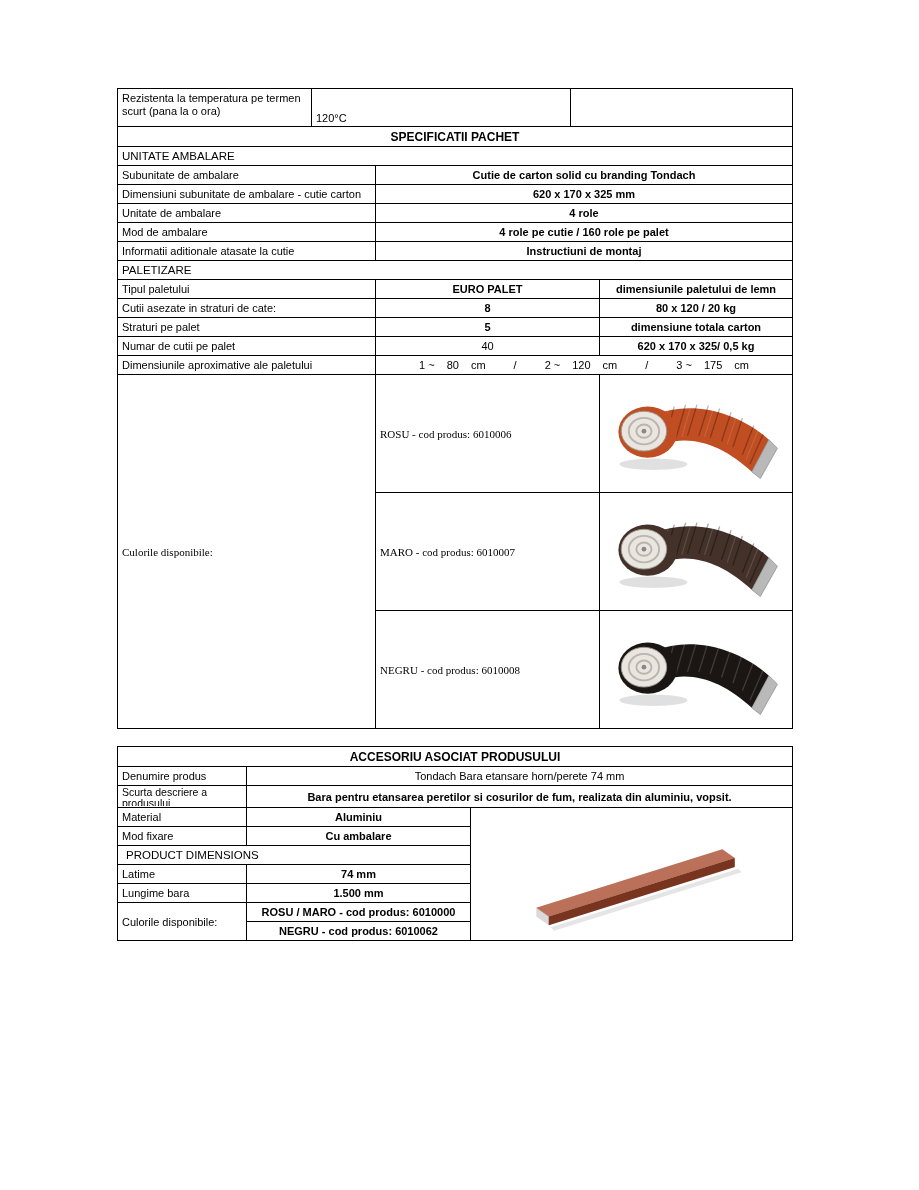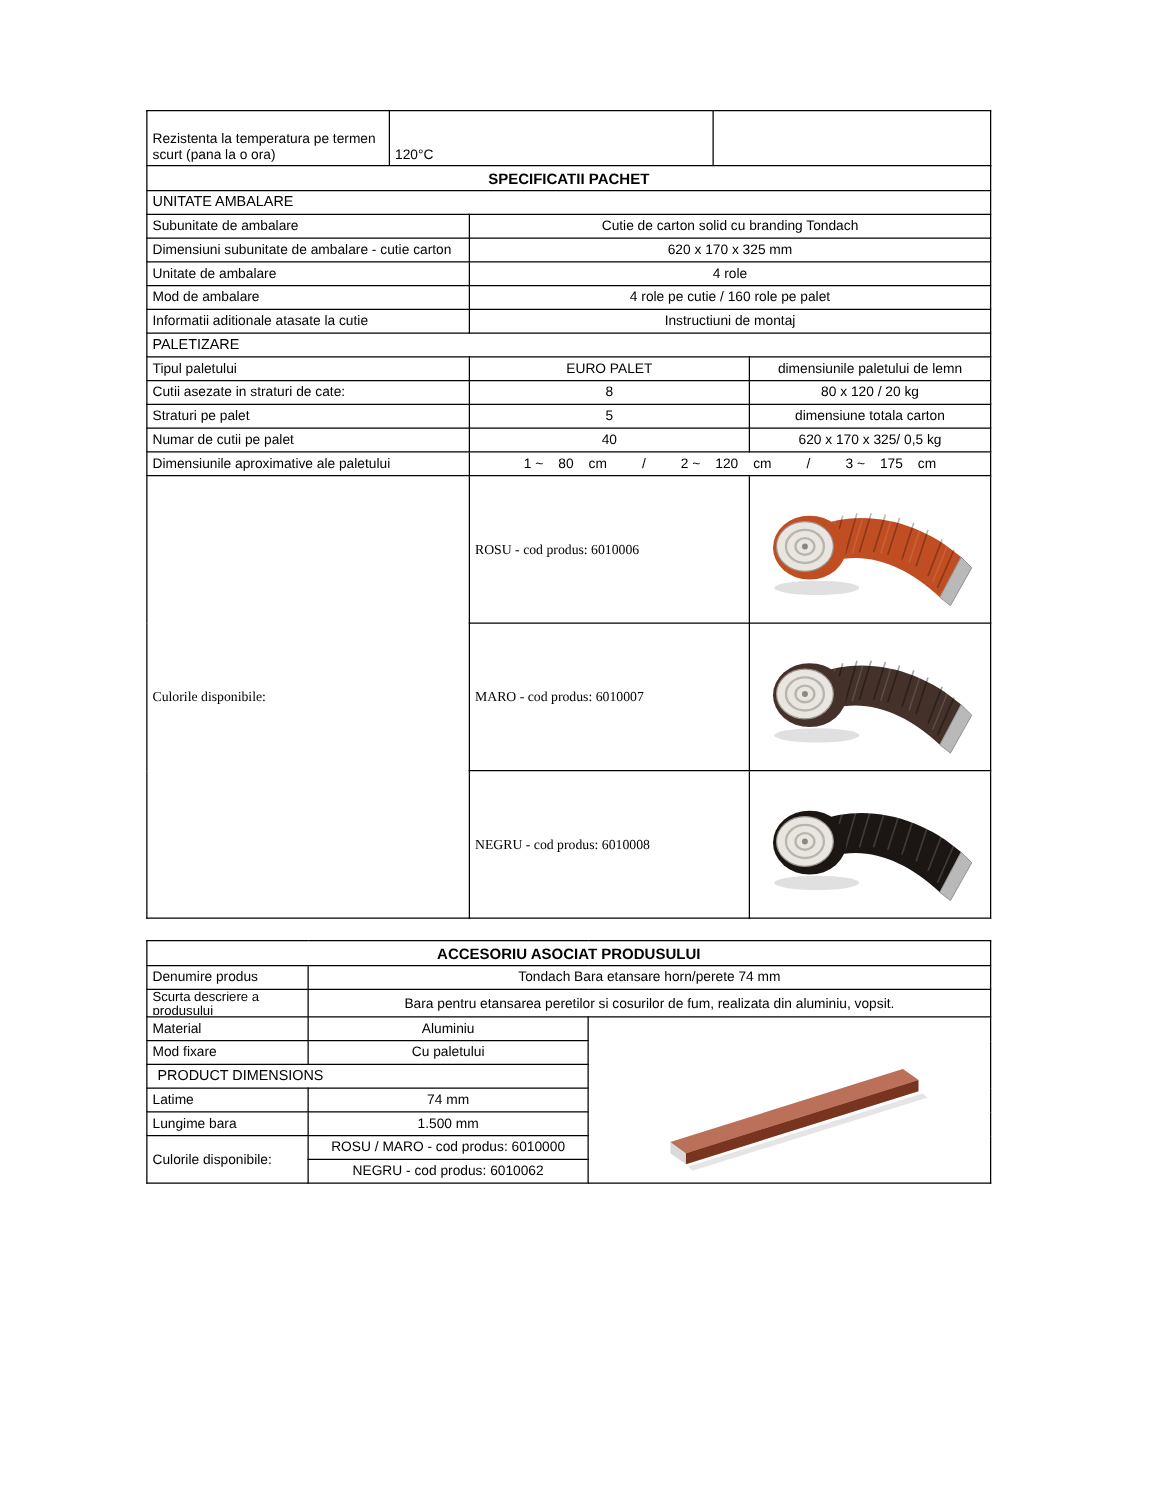--- a/index.html
+++ b/index.html
@@ -11,24 +11,24 @@
   .doc { position:absolute; left:117px; top:88px; width:675px; }
   table { border-collapse:collapse; table-layout:fixed; width:675px; background:#fff; }
   td {
     border:1px solid #000; font-size:11px; padding:1px 4px;
     height:19px; vertical-align:middle; overflow:hidden;
   }
   .spec-table { margin-top:-1px; }
   .acc-table { margin-top:17px; }
   .title-cell { font-size:12px; font-weight:bold; text-align:center; height:20px; }
   .sect { font-weight:normal; font-size:11.5px; }
-  .ctr { text-align:center; }
+  .ctr { text-align:center;font-weight:bold; }
   .b { font-weight:normal; }
   .toprow td { height:38px; }
-  .toprow .lblcell { vertical-align:top; padding-top:16px; line-height:13px;margin-top:13px; }
+  .toprow .lblcell { vertical-align:top; padding-top:3px; line-height:13px;margin-top:13px; }
   .toprow .valcell { vertical-align:bottom; padding-bottom:2px; }
   .color-row td { height:118px;font-family:Liberation Serif, serif; }
   .img-cell { text-align:center; padding:2px; }
   .dim-flex { display:flex; align-items:center; justify-content:center; gap:10px; }
   .dim-flex .grp { display:flex; gap:12px; }
   .dim-flex .sep { margin:0 18px; }
   .clip2 { height:19px; line-height:10.5px; overflow:hidden; font-size:10.5px; }
   .bar-cell { text-align:center; vertical-align:middle; padding:4px; }
   svg { display:block; margin:0 auto; }
 </style>
@@ -261,21 +261,21 @@
           <polygon points="42,108 252,42 266,52 56,118" fill="#a8482b"></polygon>
           <polygon fill="#ffffff" opacity="0.22" points="42,108 252,42 266,52 56,118"></polygon>
           <polygon points="56,118 266,52 266,62 56,128" fill="#a8482b"></polygon>
           <polygon fill="#000000" opacity="0.28" points="56,118 266,52 266,62 56,128"></polygon>
           <polygon fill="#000000" opacity="0.15" points="42,108 56,118 56,128 42,118"></polygon>
         </svg>
       </td>
     </tr>
     <tr>
       <td>Mod fixare</td>
-      <td class="ctr">Cu paletului</td>
+      <td class="ctr">Cu ambalare</td>
     </tr>
     <tr>
       <td class="sect" colspan="2" style="padding-left:8px;">PRODUCT DIMENSIONS</td>
     </tr>
     <tr>
       <td>Latime</td>
       <td class="ctr">74 mm</td>
     </tr>
     <tr>
       <td>Lungime bara</td>

